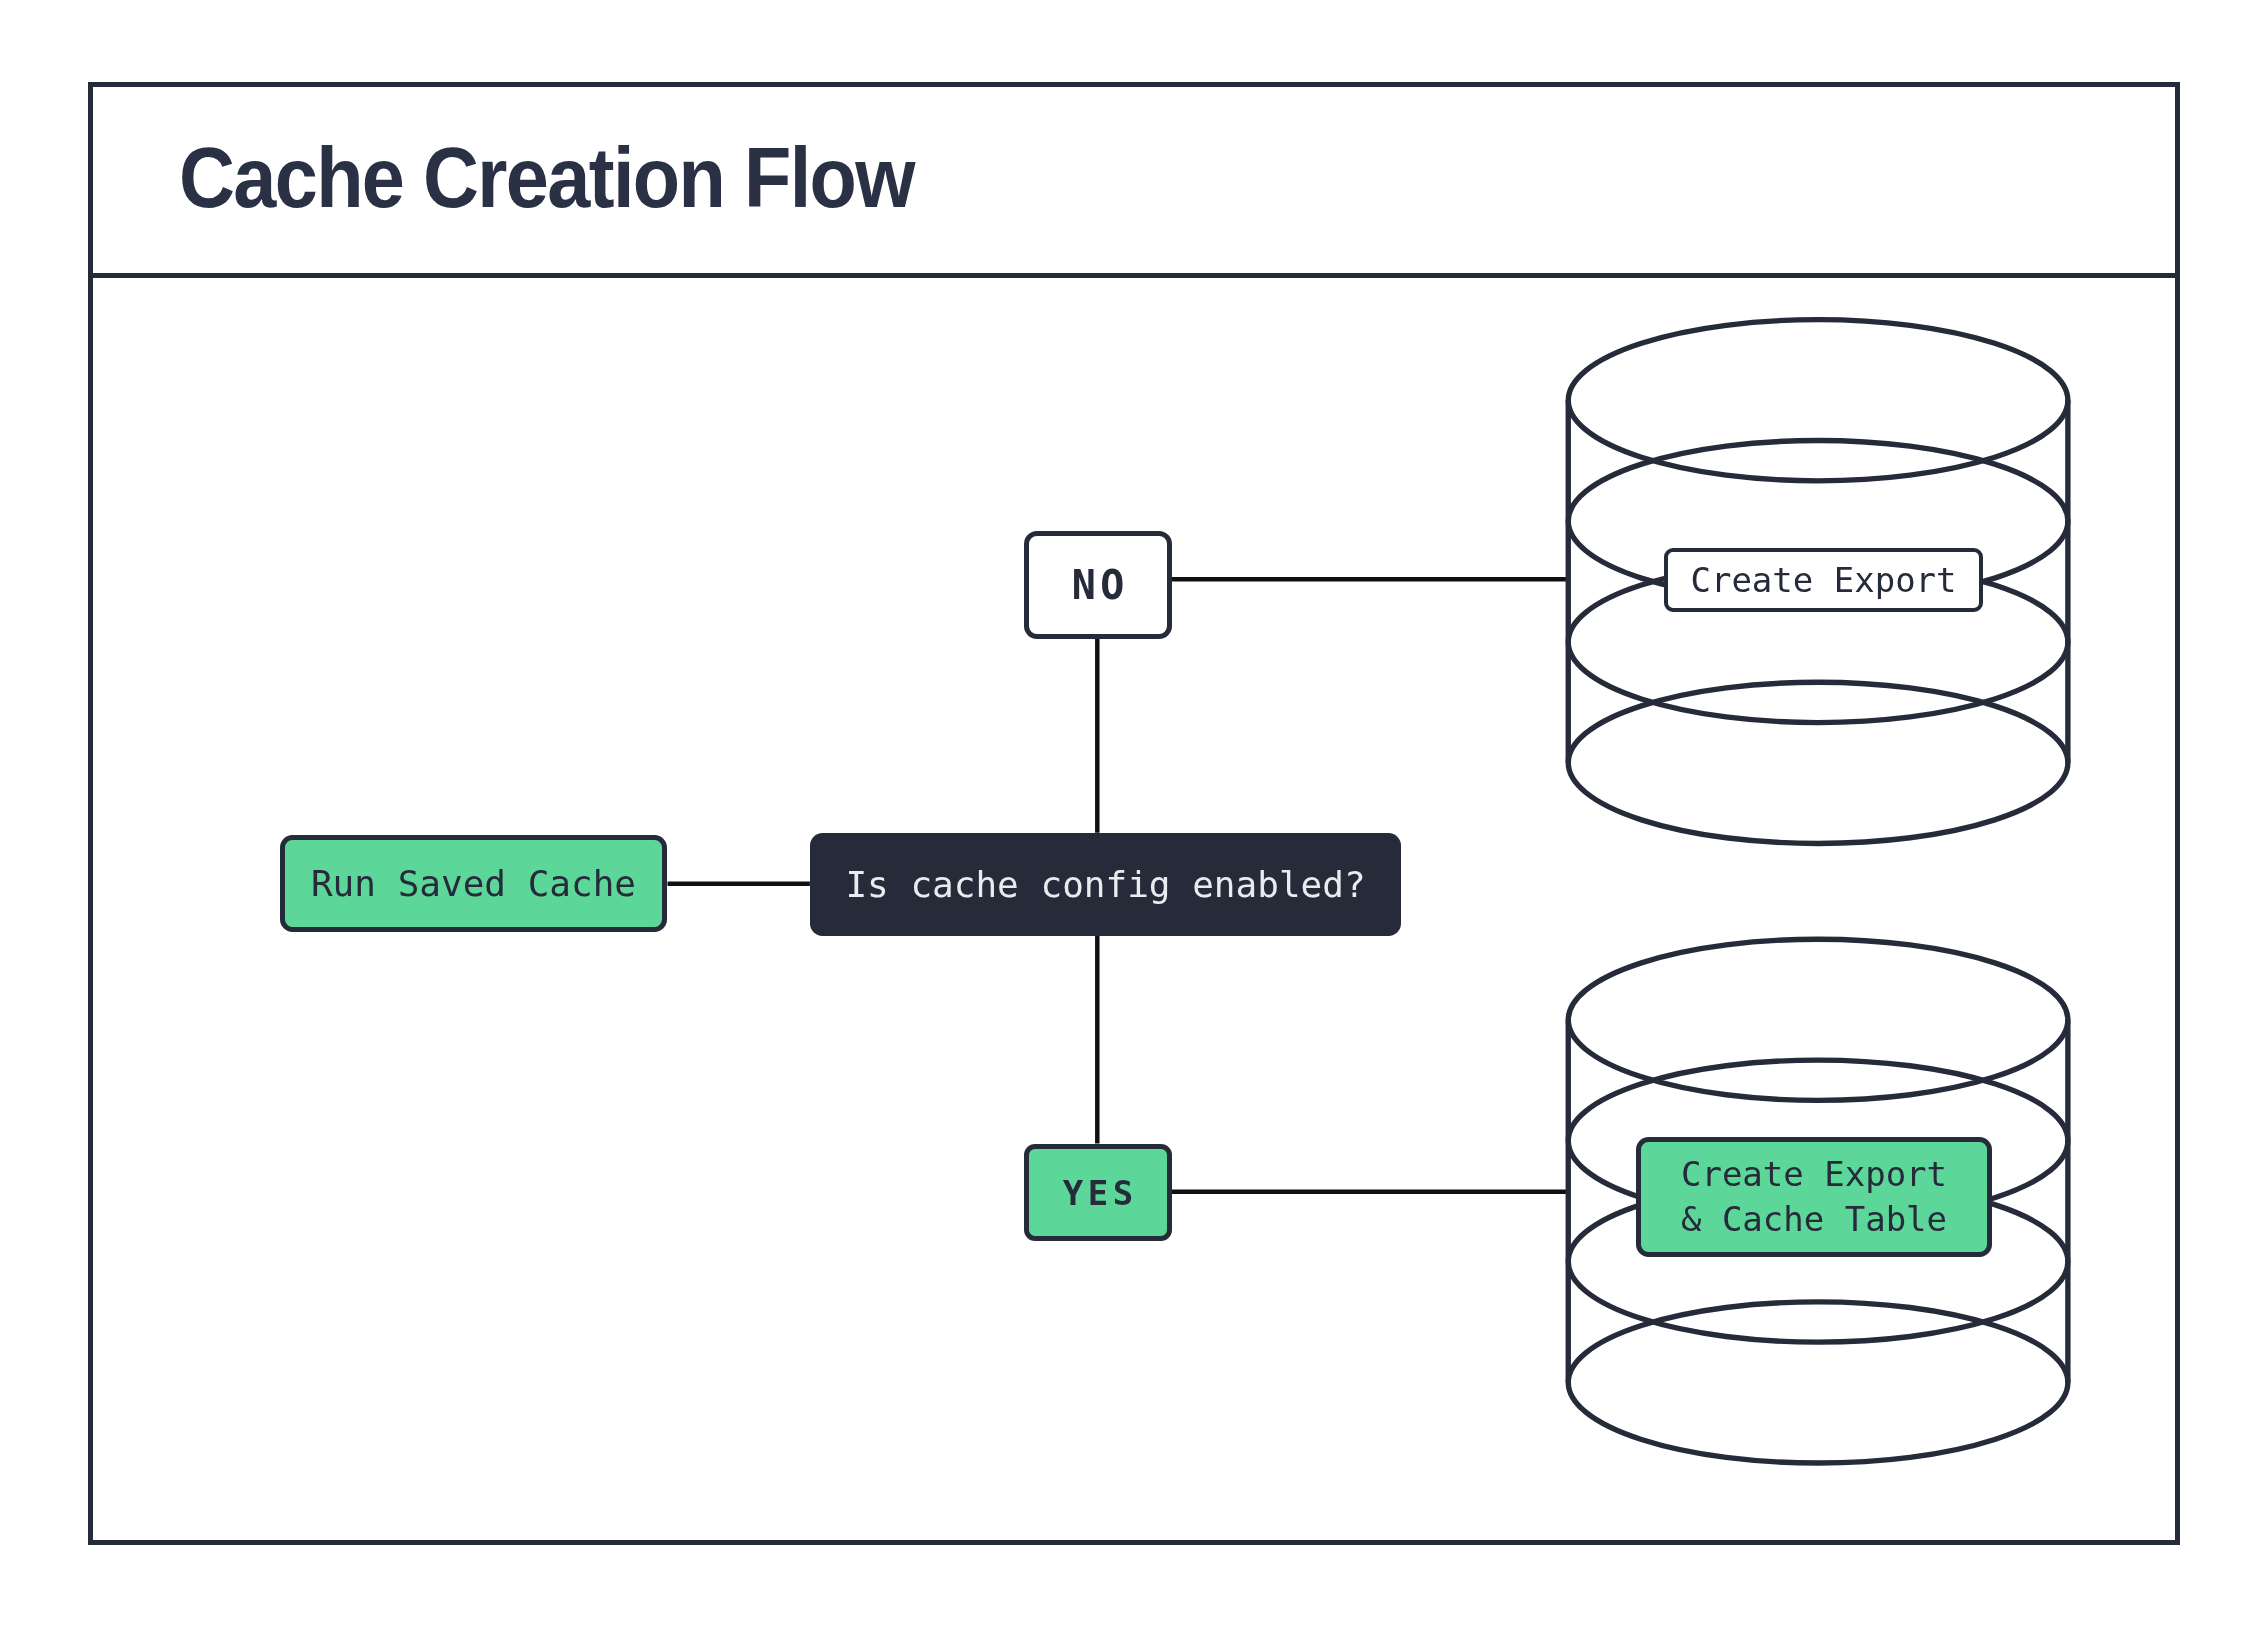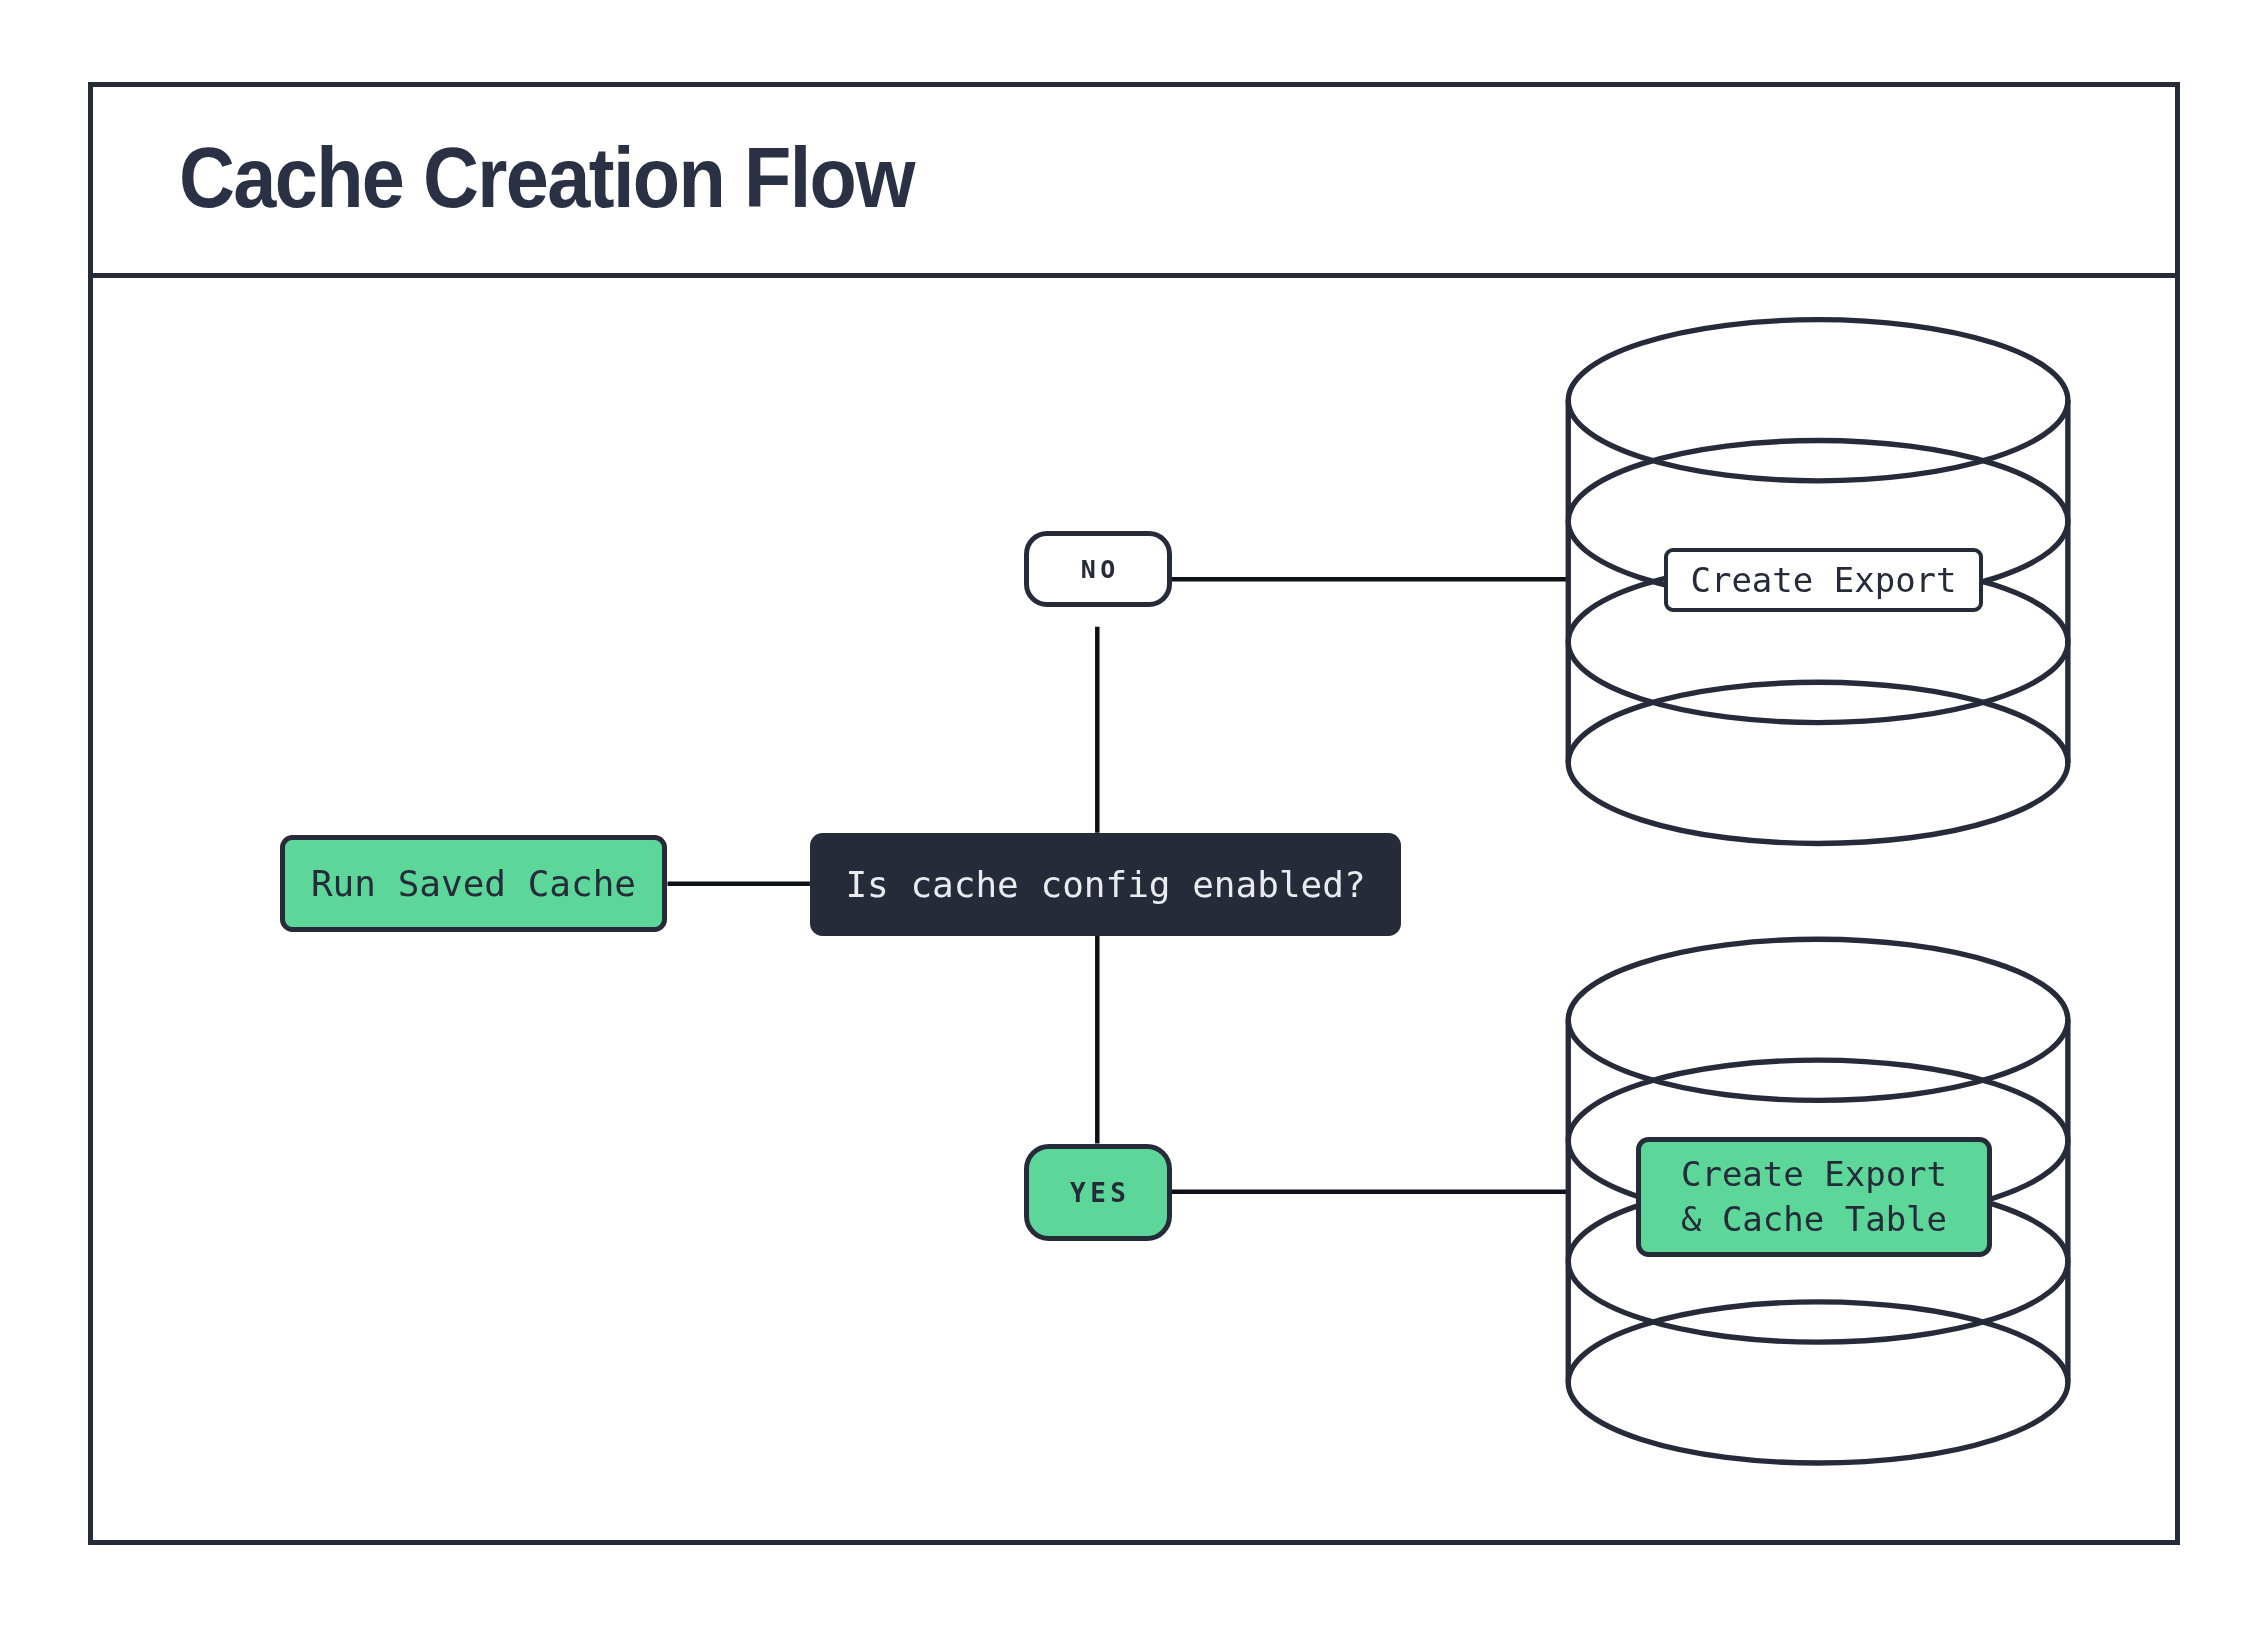--- a/index.html
+++ b/index.html
@@ -65,35 +65,35 @@
     font-size: 36px;
   }
   .node-decision {
     left: 810px; top: 833px; width: 591px; height: 103px;
     background: var(--dark-node-fill);
     border-radius: 12.5px;
     color: var(--dark-node-text);
     font-size: 36px;
   }
   .node-no {
-    left: 1024px; top: 531px; width: 148px; height: 76px;
+    left: 1024px; top: 531px; width: 148px; height: 108px;
     background: var(--background);
     border: 5.4px solid var(--ink);
-    border-radius: 23px;
-    font-size: 25px;
+    border-radius: 13px;
+    font-size: 40px;
     font-weight: 700;
     letter-spacing: 4.5px;
     text-indent: 4.5px;
   }
   .node-yes {
     left: 1024px; top: 1144px; width: 148px; height: 97px;
     background: var(--accent-green);
     border: 5.4px solid var(--ink);
-    border-radius: 25px;
-    font-size: 26px;
+    border-radius: 11px;
+    font-size: 34px;
     font-weight: 700;
     letter-spacing: 4.5px;
     text-indent: 4.5px;
   }
   .node-export {
     left: 1664px; top: 548px; width: 319px; height: 64px;
     background: var(--background);
     border: 4.5px solid var(--ink);
     border-radius: 9px;
     font-size: 34px;

